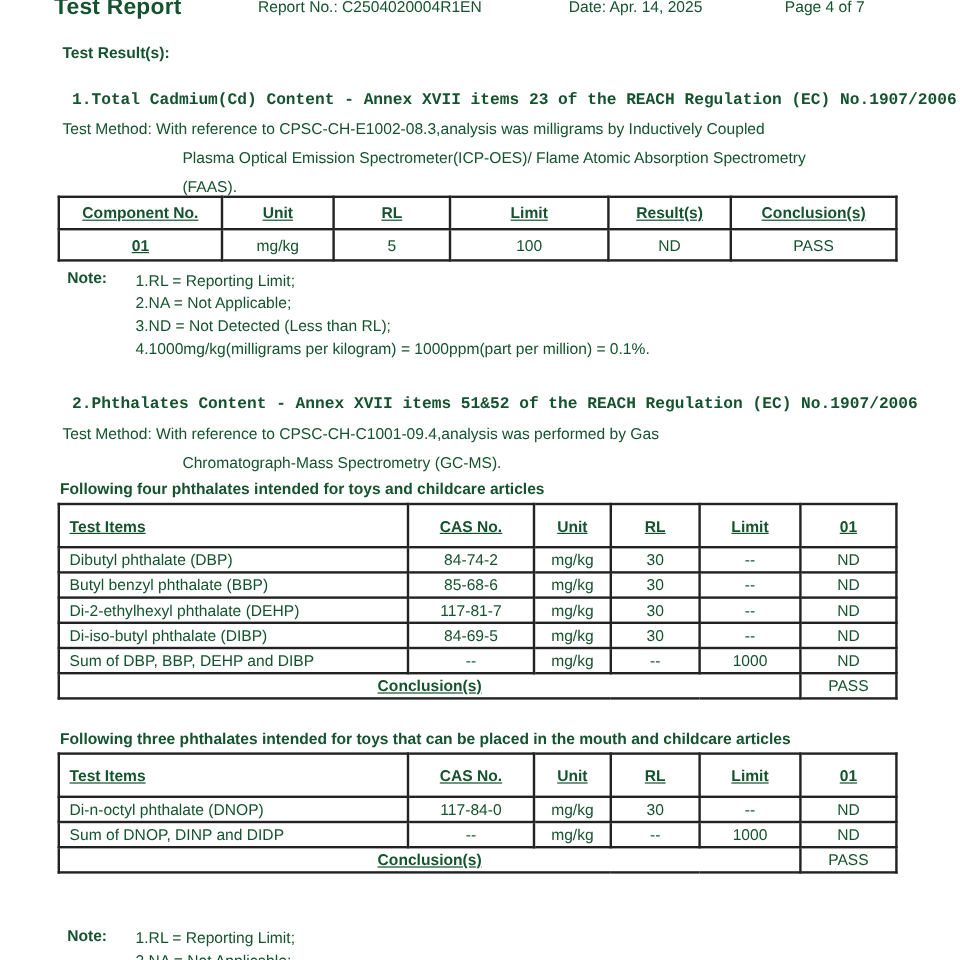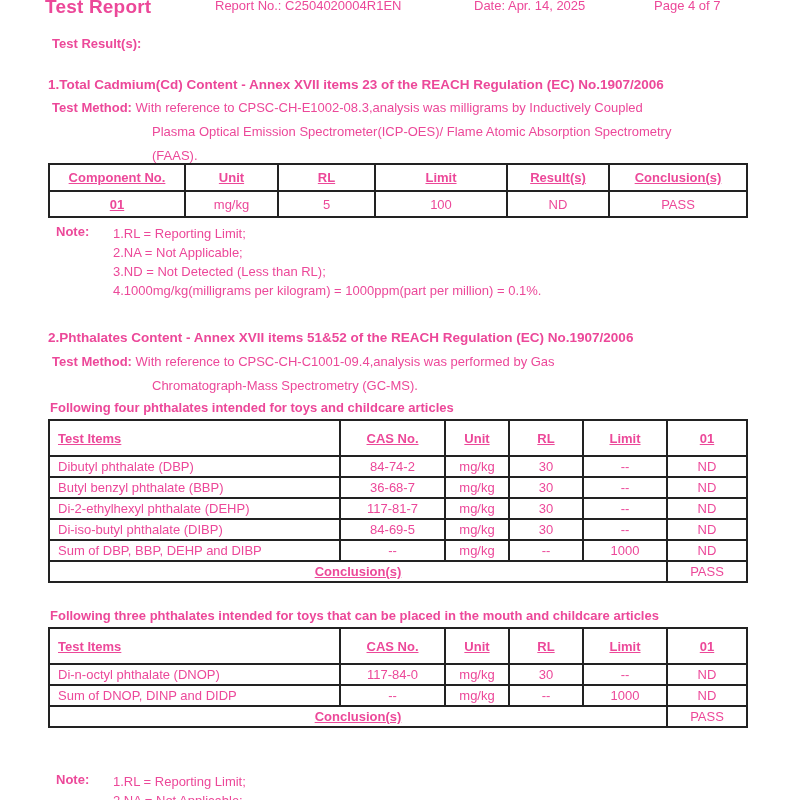--- a/index.html
+++ b/index.html
@@ -1,30 +1,30 @@
 <!DOCTYPE html>
 <html><head>
 <meta charset="utf-8">
 <style>
   * { margin:0; padding:0; box-sizing:border-box; }
   html,body { background:#ffffff; }
   .page {
     position:relative; width:800px; height:800px; overflow:hidden;
-    background:#ffffff; color:#ec4899;
+    background:#ffffff; color:#14532d;
     font-family:"Liberation Sans","DejaVu Sans",sans-serif;
     font-size:13px; filter:blur(0.3px);
   }
   .abs { position:absolute; white-space:nowrap; }
   .hdr-title { left:45px; top:-4px; font-size:19px; font-weight:bold; letter-spacing:0.2px; }
   .hdr-report { left:215px; top:-2px; }
   .hdr-date { left:474px; top:-2px; }
   .hdr-page { left:654px; top:-2px; }
-  .bold { font-weight:bold; }
+  .bold { font-weight:normal; }
   .test-results { left:52px; top:36px; font-weight:bold; }
-  .sec-title { left:48px; font-weight:bold; font-size:13.5px; }
+  .sec-title { left:60px; font-weight:bold; font-size:13.5px;font-family:Liberation Mono, monospace; }
   .tm-line { left:52px; }
   .tm-cont { left:152px; }
   .caption { left:50px;font-weight:bold; }
   .tbl { position:absolute; left:48px; width:698px; border-collapse:collapse; table-layout:fixed; font-size:13px; }
   .tbl th, .tbl td { border:2px solid #222222; text-align:center; vertical-align:middle; padding:0 2px; overflow:hidden; white-space:nowrap; }
   .tbl th { font-weight:bold; text-decoration:underline;margin-top:11px; }
   .t1 th { height:27px; }
   .t1 td { height:26px; }
   .t2 th { height:36px; }
   .t2 td { height:21px; }
@@ -116,21 +116,21 @@
     <tr>
       <td class="cell-left">Dibutyl phthalate (DBP)</td>
       <td>84-74-2</td>
       <td>mg/kg</td>
       <td>30</td>
       <td>--</td>
       <td>ND</td>
     </tr>
     <tr>
       <td class="cell-left">Butyl benzyl phthalate (BBP)</td>
-      <td>36-68-7</td>
+      <td>85-68-6</td>
       <td>mg/kg</td>
       <td>30</td>
       <td>--</td>
       <td>ND</td>
     </tr>
     <tr>
       <td class="cell-left">Di-2-ethylhexyl phthalate (DEHP)</td>
       <td>117-81-7</td>
       <td>mg/kg</td>
       <td>30</td>

